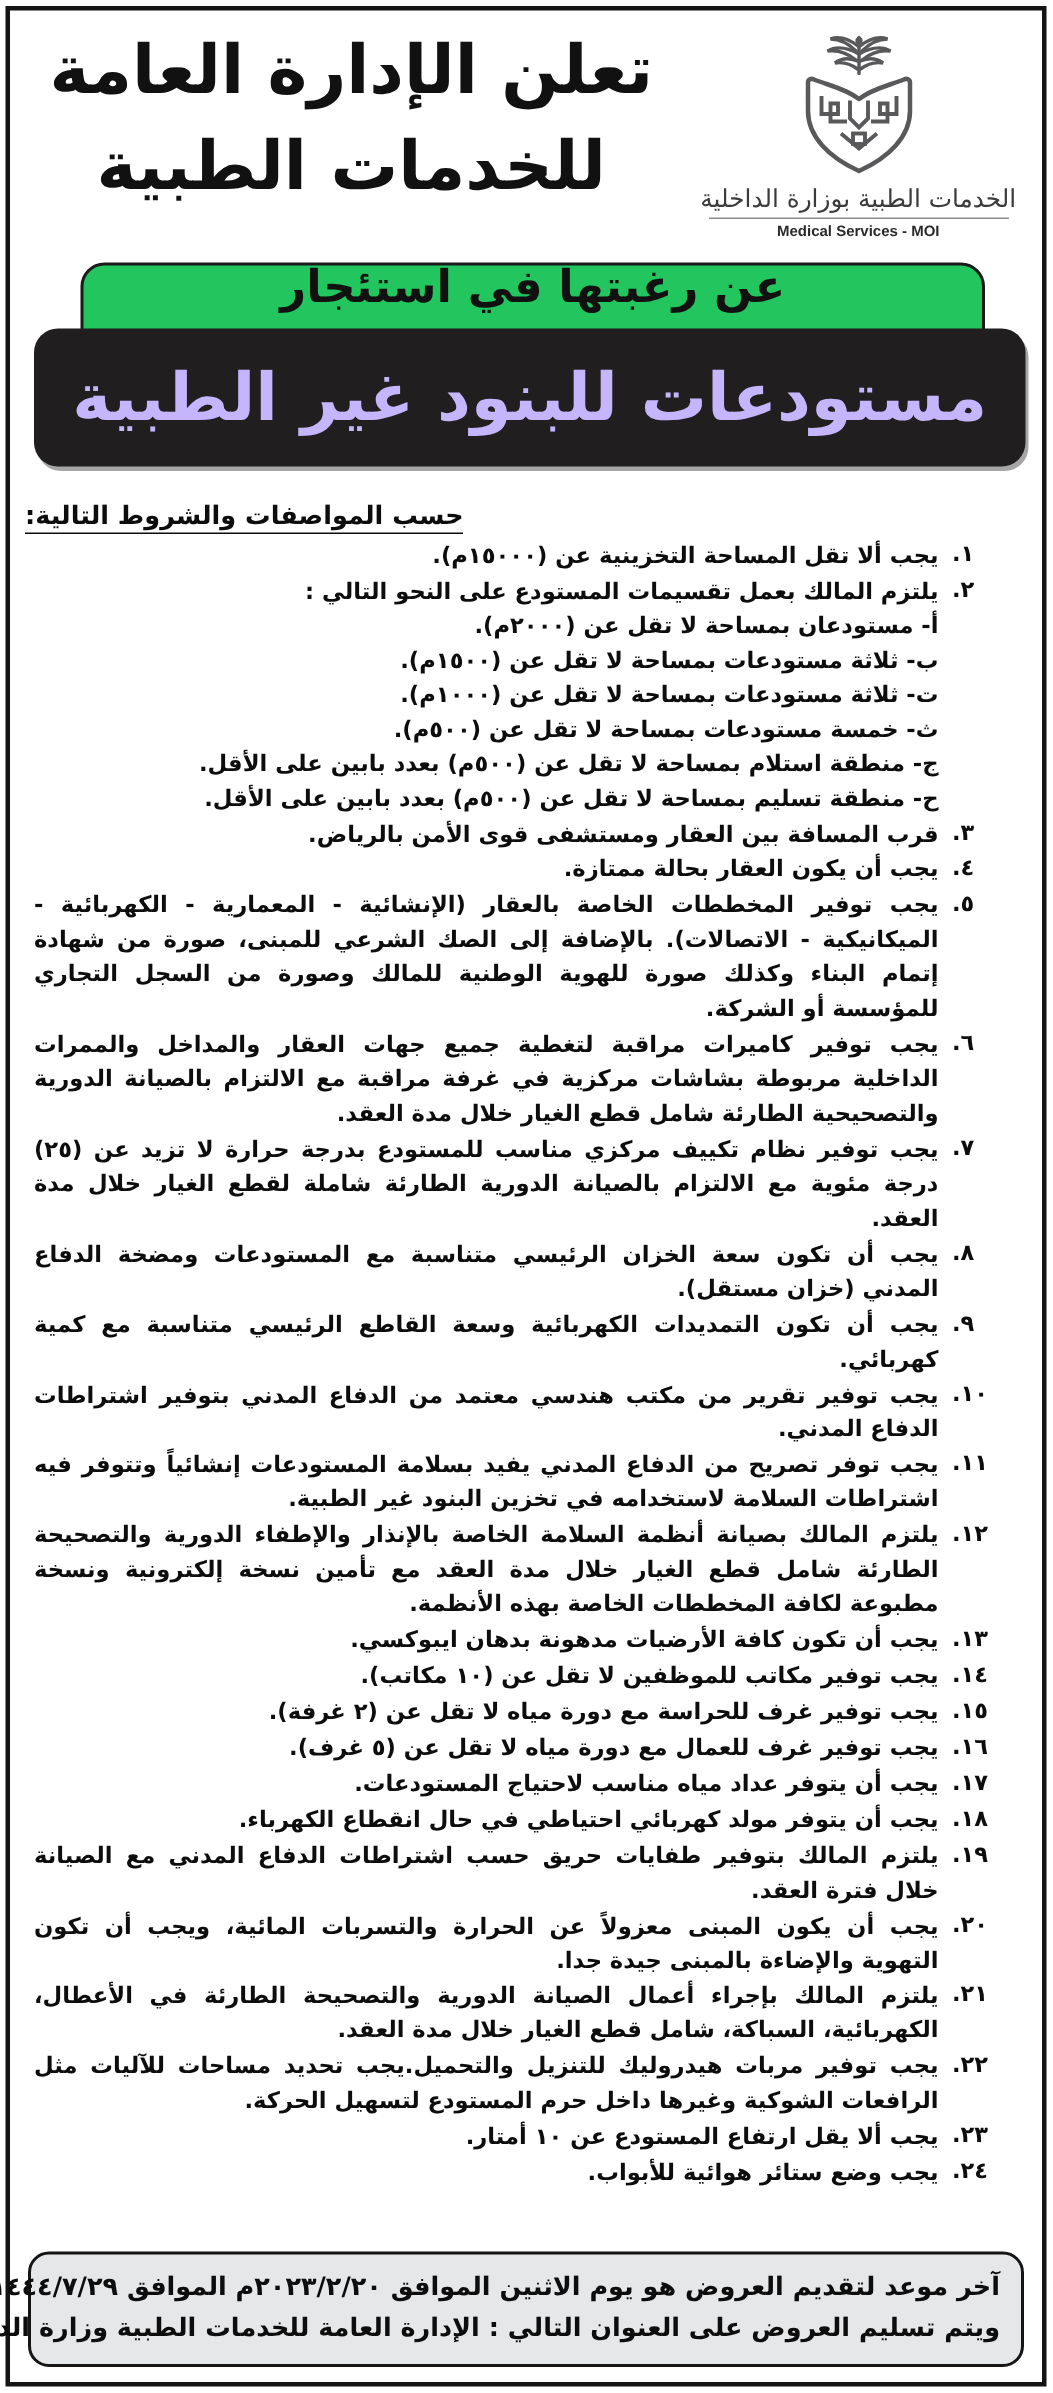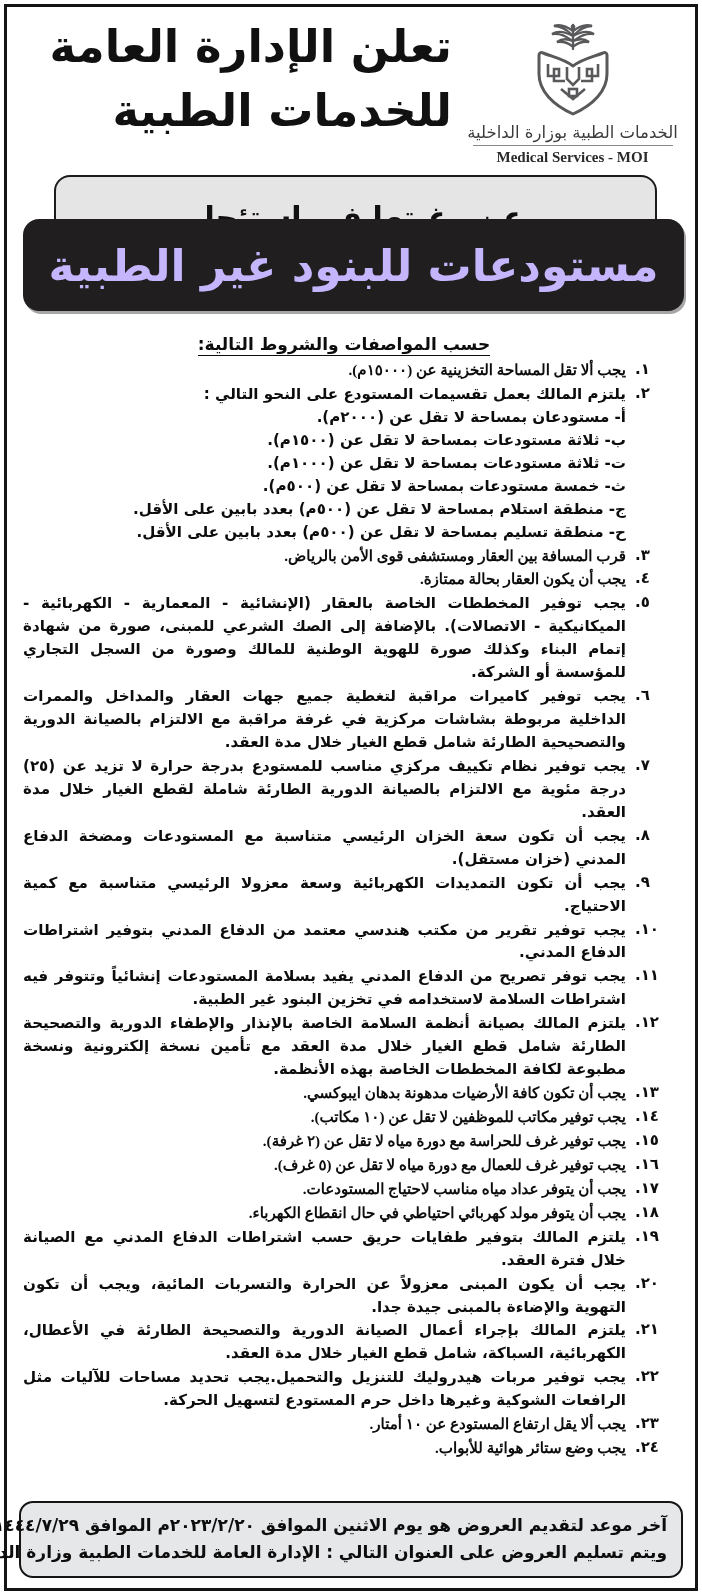--- a/index.html
+++ b/index.html
@@ -51,20 +51,21 @@
     direction: rtl;
   }
   .header-title .line {
     font-family: "DejaVu Sans", sans-serif;
     font-weight: 700;
     font-size: 45px;
     line-height: 1.42;
     letter-spacing: -0.5px;
     color: #111111;
     white-space: nowrap;
+    text-align: center;
   }
   .header-title .line2 {
     font-size: 45px;
   }
 
   .brand {
     width: 225px;
     flex: 0 0 225px;
     display: flex;
     flex-direction: column;
@@ -84,46 +85,46 @@
     margin-top: 4px;
     white-space: nowrap;
   }
   .brand-rule {
     width: 200px;
     height: 1px;
     background: #8a8a8a;
     margin: 3px 0 3px 0;
   }
   .brand-en {
-    font-family: Liberation Serif, serif;
-    font-weight: 700;
-    font-size: 15px;
+    font-family: Liberation Sans, sans-serif;
+    font-weight: 700;
+    font-size: 10px;
     color: #2a2a2a;
     direction: ltr;
     white-space: nowrap;
   }
 
   
   .banner-zone {
     position: relative;
     height: 155px;
     margin-top: -4px;
   }
   .subtitle-box {
     position: absolute;
     right: 28px;
     left: 37px;
     top: 4px;
     height: 62px;
-    background: #e5e5e5;
+    background: #22c55e;
     border: 2px solid #1b1b1b;
     border-radius: 16px;
     box-sizing: border-box;
     display: flex;
-    align-items: flex-end;
+    align-items: flex-start;
     justify-content: center;
   }
   .subtitle-box .txt {
     font-family: "DejaVu Sans", sans-serif;
     font-weight: 700;
     font-size: 30px;
     color: #111111;
     direction: rtl;
     white-space: nowrap;
     margin-top: -3px;
@@ -146,21 +147,21 @@
     font-weight: 700;
     font-size: 44px;
     color: #c4b5fd;
     direction: rtl;
     white-space: nowrap;
     letter-spacing: 0px;
   }
 
   
   .cond-heading {
-    text-align: center;
+    text-align: left;
     direction: rtl;
     font-family: "DejaVu Sans", sans-serif;
     font-weight: 700;
     font-size: 17px;
     color: #0d0d0d;
     margin: 8px 14px 5px 0;
   }
   .cond-heading span {
     border-bottom: 1.6px solid #0d0d0d;
     padding-bottom: 1px;
@@ -191,21 +192,20 @@
   }
   .cond-text {
     flex: 1 1 auto;
     line-height: 1.52;
     text-align: justify;
     text-align-last: right;
     word-spacing: 0px;
   }
   .cond-text.center-short {
     text-align: center;
-    font-family: Liberation Serif, serif;
   }
   .sub-list {
     margin: 0;
     padding: 0;
     list-style: none;
   }
   .sub-item {
     text-align: center;
     line-height: 1.52;
     padding-left: 4px;
@@ -348,21 +348,21 @@
           </div>
           <div class="cond-item">
             <div class="cond-num">٨.</div>
             <div class="cond-text">
               <div>يجب أن تكون سعة الخزان الرئيسي متناسبة مع المستودعات ومضخة الدفاع المدني (خزان مستقل).</div>
             </div>
           </div>
           <div class="cond-item">
             <div class="cond-num">٩.</div>
             <div class="cond-text">
-              <div>يجب أن تكون التمديدات الكهربائية وسعة معزولا الرئيسي متناسبة مع كمية الاحتياج.</div>
+              <div>يجب أن تكون التمديدات الكهربائية وسعة القاطع الرئيسي متناسبة مع كمية كهربائي.</div>
             </div>
           </div>
           <div class="cond-item">
             <div class="cond-num">١٠.</div>
             <div class="cond-text">
               <div>يجب توفير تقرير من مكتب هندسي معتمد من الدفاع المدني بتوفير اشتراطات الدفاع المدني.</div>
             </div>
           </div>
           <div class="cond-item">
             <div class="cond-num">١١.</div>

